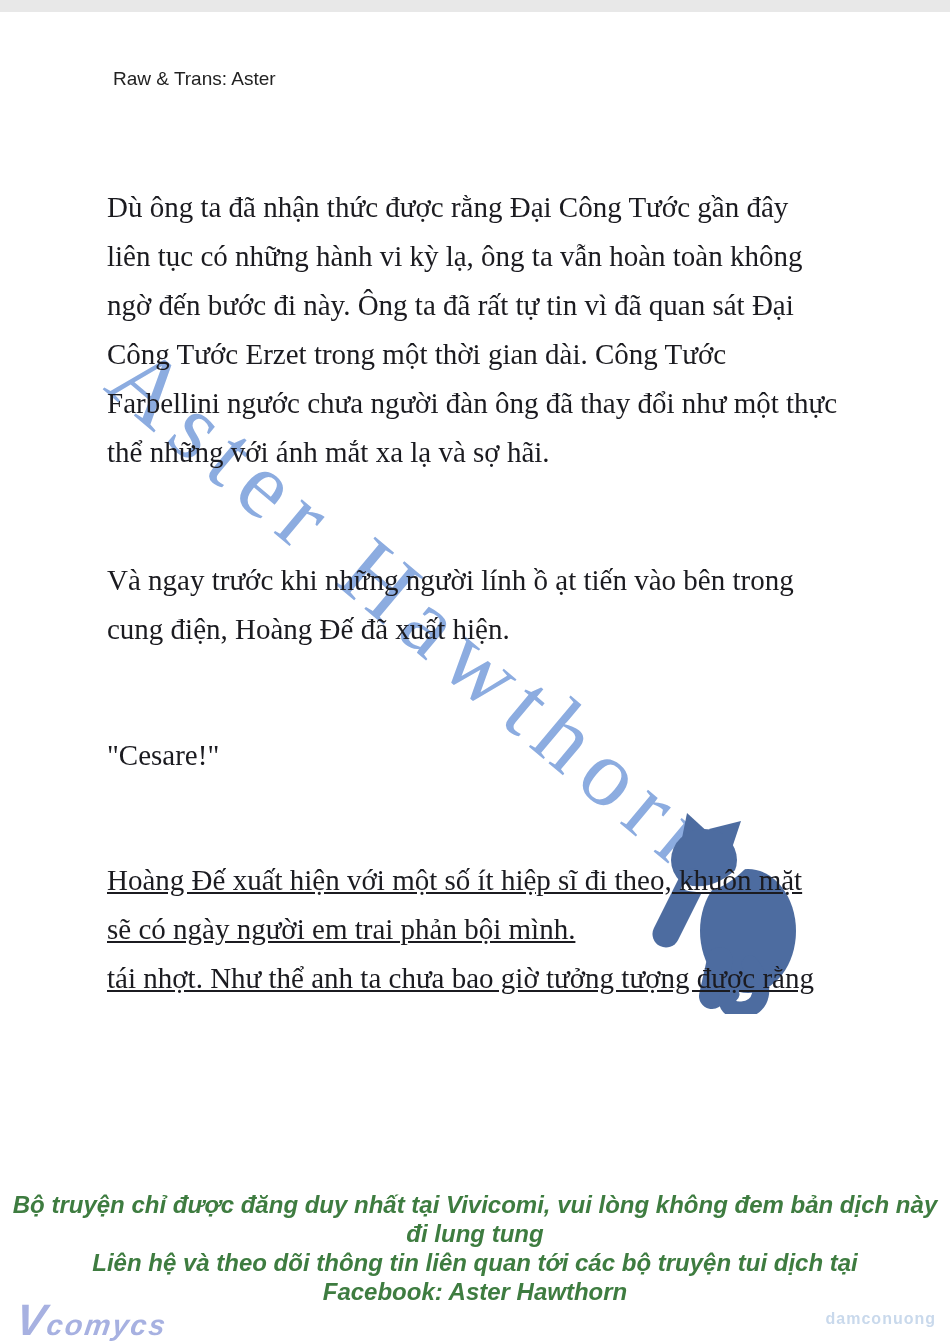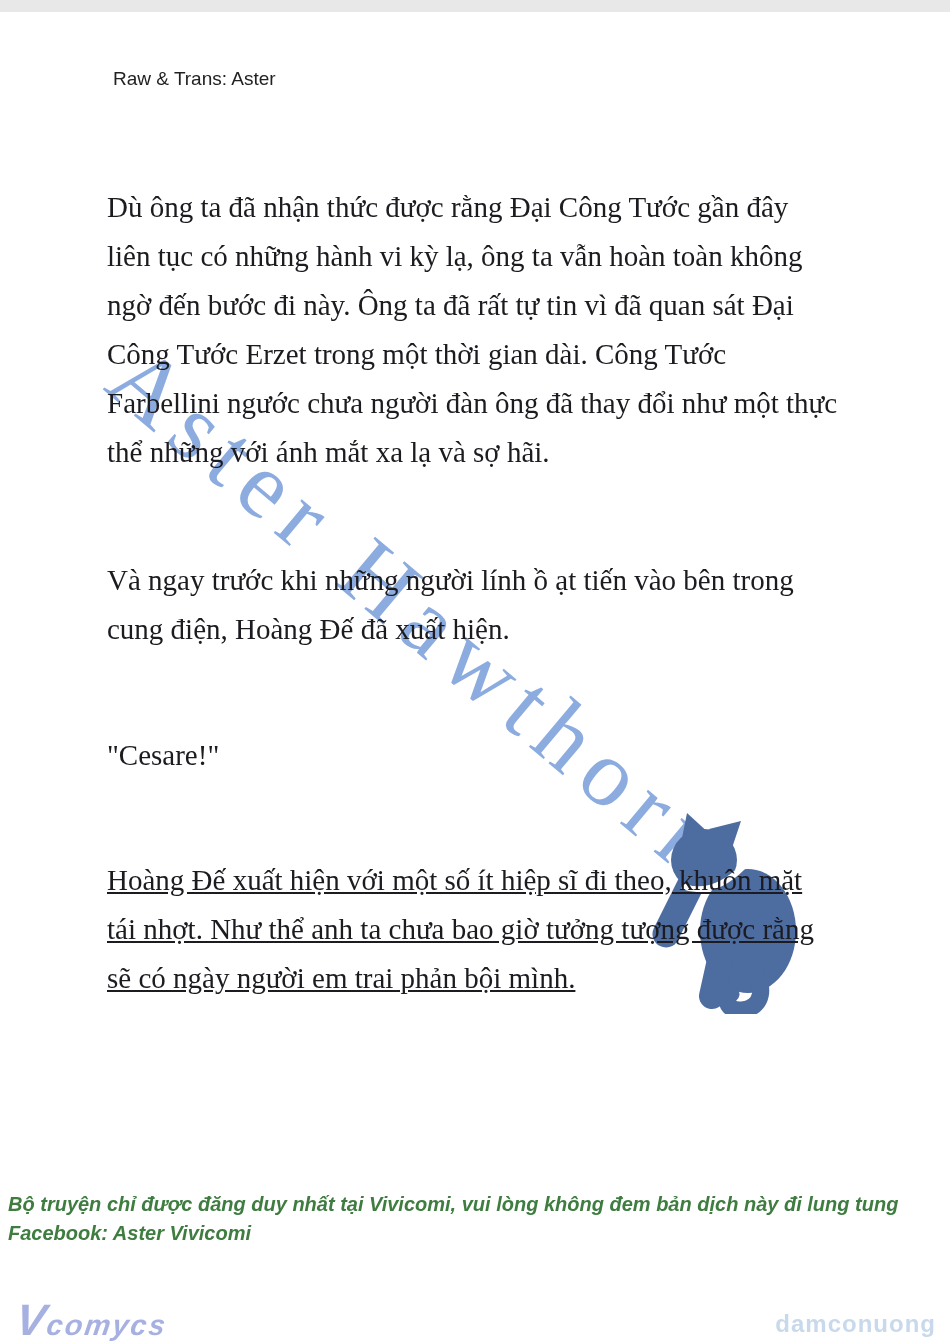--- a/index.html
+++ b/index.html
@@ -38,41 +38,41 @@
     font-size:29px; line-height:49px;
     color:var(--body-text, #1b1b20);
     z-index:2; white-space:nowrap;
   }
   .p1 { top:171px; }
   .p2 { top:544px; }
   .p3 { top:719px; }
   .p4 { top:844px;text-decoration:underline; }
   .footer {
     position:absolute; left:0; right:0; top:1178px;
+    text-align:center;
     font-family:"Liberation Sans", sans-serif;
-    font-size:20px; font-weight:bold; font-style:italic;
+    font-size:24px; font-weight:bold; font-style:italic;
     line-height:29px;
     color:var(--footer-green, #3e7c40);
     z-index:2;
-    padding-left:8px;
   }
   .vcomycs {
     position:absolute; left:16px; top:1284px;
     font-family:"Liberation Sans", sans-serif;
     font-style:italic; font-weight:bold;
     font-size:29px; letter-spacing:2px; line-height:48px;
     color:var(--vcomycs, #a7b1e1);
     transform:skewX(-8deg);
     z-index:2;
   }
   .vcomycs::first-letter { font-size:44px; }
   .damconuong {
     position:absolute; right:14px; top:1298px;
     font-family:"Liberation Sans", sans-serif;
-    font-weight:bold; font-size:24px; letter-spacing:1px;
+    font-weight:bold; font-size:16px; letter-spacing:1px;
     color:var(--damconuong, #c9d9ec);
     z-index:2;
   }
 </style>
 </head>
 <body>
 
 <div class="page">
 
   <div class="header">Raw &amp; Trans: Aster</div>
@@ -105,26 +105,27 @@
     <div>Và ngay trước khi những người lính ồ ạt tiến vào bên trong</div>
     <div>cung điện, Hoàng Đế đã xuất hiện.</div>
   </div>
 
   <div class="para p3">
     <div>"Cesare!"</div>
   </div>
 
   <div class="para p4">
     <div>Hoàng Đế xuất hiện với một số ít hiệp sĩ đi theo, khuôn mặt</div>
+    <div>sẽ có ngày người em trai phản bội mình.</div>
     <div>tái nhợt. Như thể anh ta chưa bao giờ tưởng tượng được rằng</div>
-    <div>sẽ có ngày người em trai phản bội mình.</div>
   </div>
 
   <div class="footer">
     <div>Bộ truyện chỉ được đăng duy nhất tại Vivicomi, vui lòng không đem bản dịch này đi lung tung</div>
-    <div>Facebook: Aster Vivicomi</div>
+    <div>Liên hệ và theo dõi thông tin liên quan tới các bộ truyện tui dịch tại</div>
+    <div>Facebook: Aster Hawthorn</div>
   </div>
 
   <div class="vcomycs">Vcomycs</div>
 
   <div class="damconuong">damconuong</div>
 
 </div>
 
 </body></html>

